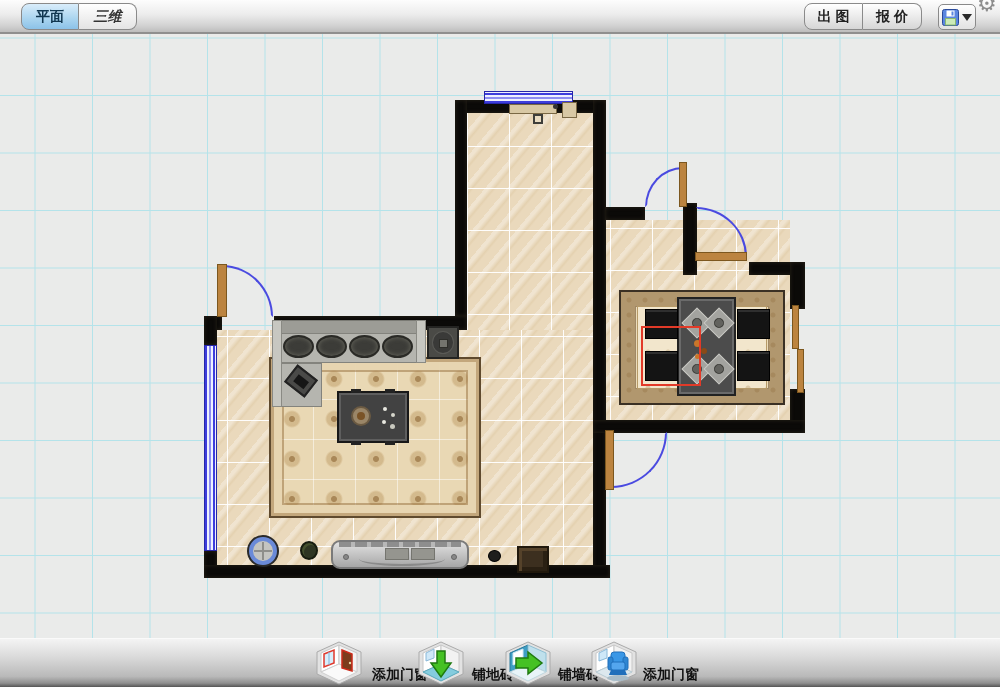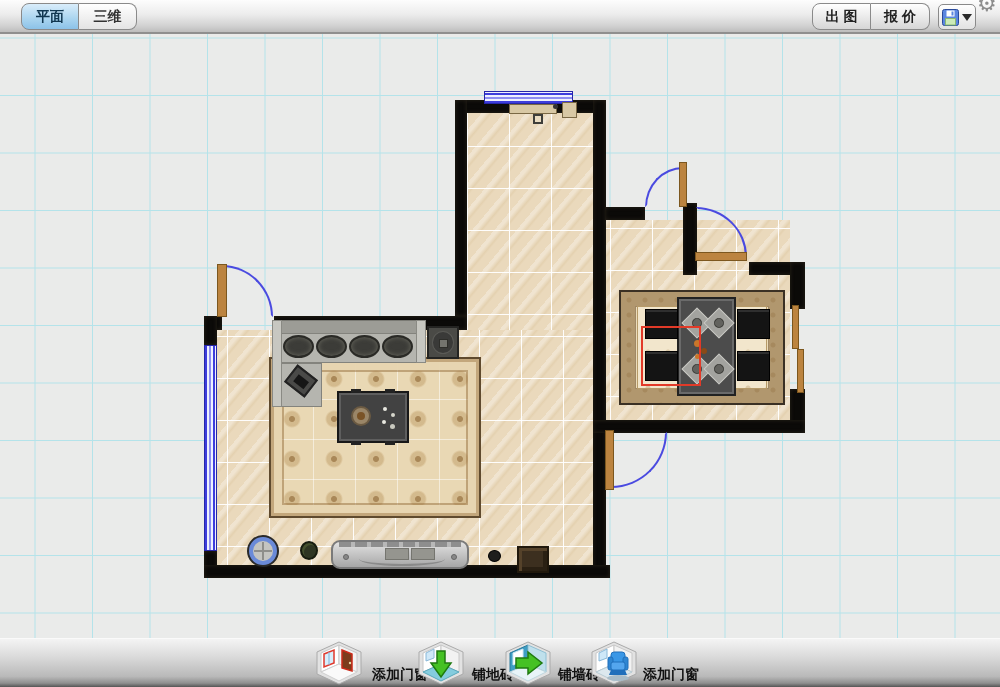--- a/index.html
+++ b/index.html
@@ -6,21 +6,21 @@
     font-family:"Liberation Sans",sans-serif;background:#eaebea;}
   *{box-sizing:border-box;}
   
   #titlebar{position:absolute;left:0;top:0;width:1000px;height:34px;
     background:linear-gradient(#fdfdfd,#ececec 45%,#d2d2d2 80%,#bdbdbd);
     border-bottom:2px solid #8f8f8f;overflow:hidden;z-index:50;}
   .tabgroup{position:absolute;left:5px;top:3px;display:flex;padding-left:16px;}
   .tab{width:58px;height:27px;line-height:25px;text-align:center;font-size:14px;font-weight:bold;
     border:1px solid #8a8a8a;background:linear-gradient(#ffffff,#e4e4e4);color:#333;cursor:default;}
   .tab.first{border-radius:8px 0 0 8px;}
-  .tab.last{border-radius:0 8px 8px 0;border-left:none;}
+  .tab.last{border-radius:0 8px 8px 0;border-left:none;font-style:italic;}
   .tab.active{background:linear-gradient(#d9edfb,#a9d4ef 60%,#8cc2e8);color:#10364f;}
   .btngroup{position:absolute;top:3px;display:flex;}
   .tbbtn{width:59px;height:27px;line-height:25px;text-align:center;font-size:14px;font-weight:bold;
     border:1px solid #8a8a8a;background:linear-gradient(#ffffff,#e9e9e9 55%,#d6d6d6);color:#222;}
   .tbbtn.first{border-radius:8px 0 0 8px;}
   .tbbtn.last{border-radius:0 8px 8px 0;border-left:none;}
   #savebtn{position:absolute;right:24px;top:4px;width:38px;height:26px;border:1px solid #8a8a8a;
     border-radius:5px;background:linear-gradient(#ffffff,#e2e2e2);display:flex;align-items:center;justify-content:center;gap:3px;}
   #gear{position:absolute;left:977px;top:-9px;font-size:22px;color:#8d8d8d;}
   .caret{width:0;height:0;border-left:5px solid transparent;border-right:5px solid transparent;border-top:7px solid #2a2a2a;}
@@ -80,21 +80,21 @@
   #bottombar .labelTxt{top:27px;}
 </style>
 </head>
 <body>
 
 <div id="titlebar">
   <div class="tabgroup">
     <div class="tab first active">平面</div>
     <div class="tab last">三维</div>
   </div>
-  <div class="btngroup" style="right:70px;">
+  <div class="btngroup" style="right:78px;">
     <div class="tbbtn first">出 图</div>
     <div class="tbbtn last">报 价</div>
   </div>
   <div id="savebtn">
     <svg width="17" height="17" viewBox="0 0 17 17">
       <rect x="0.5" y="0.5" width="16" height="16" rx="2" fill="#5b86e0" stroke="#2a4a9a"></rect>
       <rect x="4.5" y="1.5" width="8" height="6" fill="#ffffff"></rect>
       <rect x="9.5" y="2.5" width="2" height="4" fill="#5b86e0"></rect>
       <rect x="3.5" y="9.5" width="10" height="6.5" fill="#cdebb8" stroke="#8ab870"></rect>
     </svg>

